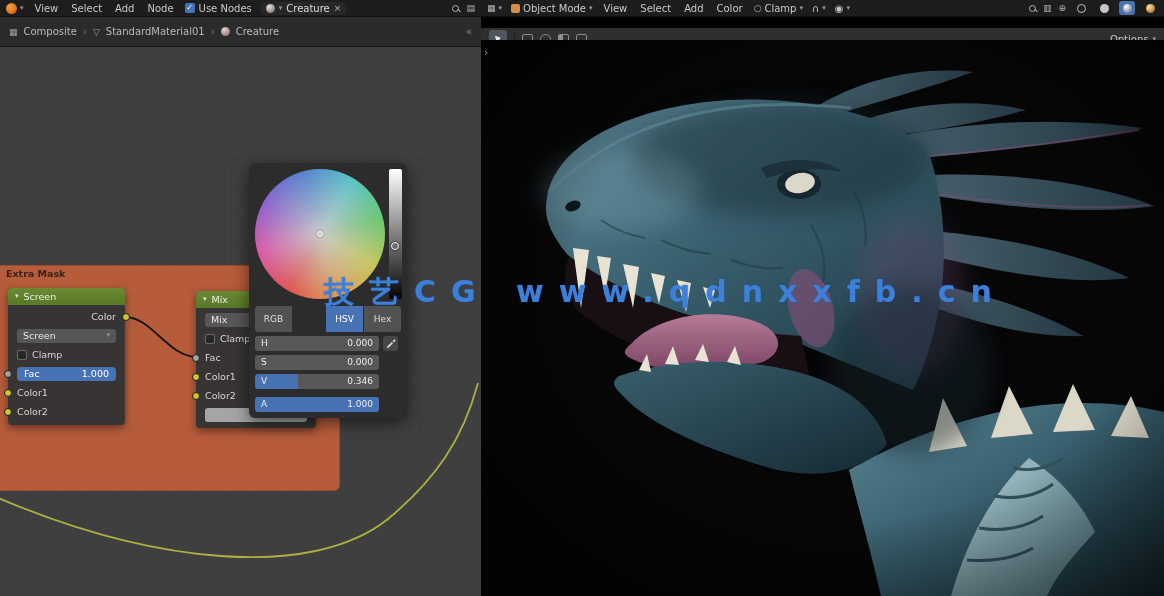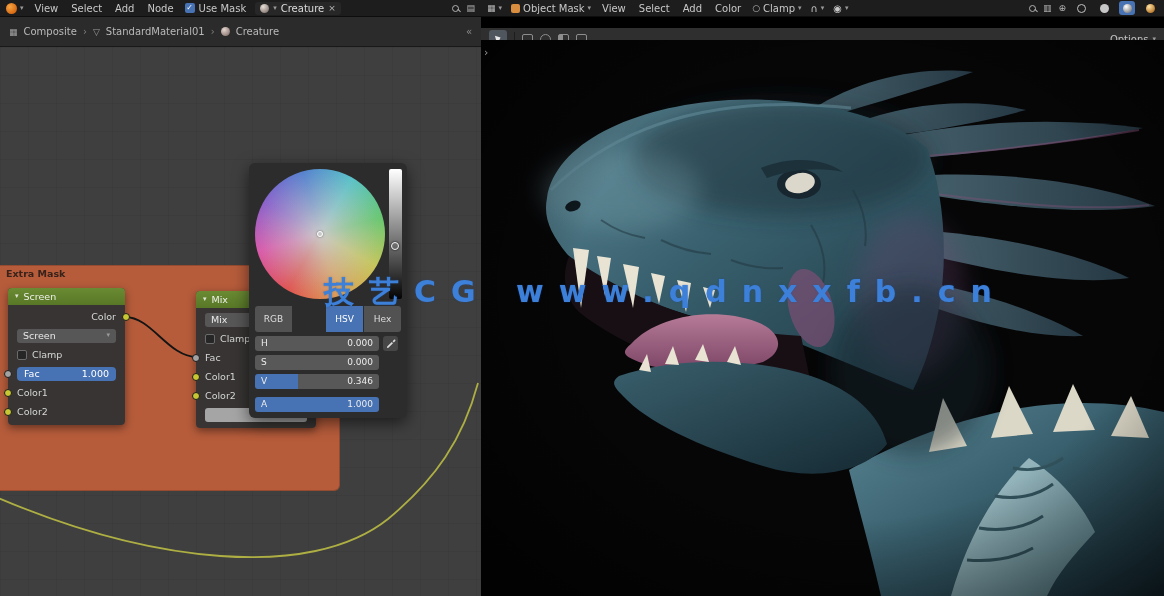--- a/index.html
+++ b/index.html
@@ -155,21 +155,21 @@
       <span class="hbtn">
         <span class="blogo"></span>
         <span class="caret">▾</span>
       </span>
       <span class="hmenu">View</span>
       <span class="hmenu">Select</span>
       <span class="hmenu">Add</span>
       <span class="hmenu">Node</span>
       <span class="hcheck">
         <span class="cbox">✓</span>
-        <span>Use Mask</span>
+        <span>Use Nodes</span>
       </span>
       <span class="datablock">
         <span class="sphere-ico"></span>
         <span class="caret">▾</span>
         <span class="dbname">Creature</span>
         <span class="dbx">×</span>
       </span>
       <span class="hicons">
         <span class="searchglyph"></span>
         <span class="gridico">▤</span>
@@ -322,21 +322,21 @@
 
   <div class="right">
 
     <div class="edheader">
       <span class="hbtn">
         <span class="gridico">▦</span>
         <span class="caret">▾</span>
       </span>
       <span class="hbtn">
         <span class="modeico"></span>
-        <span>Object Mask</span>
+        <span>Object Mode</span>
         <span class="caret">▾</span>
       </span>
       <span class="hmenu">View</span>
       <span class="hmenu">Select</span>
       <span class="hmenu">Add</span>
       <span class="hmenu">Color</span>
       <span class="hbtn">
         <span class="orientico">○</span>
         <span>Clamp</span>
         <span class="caret">▾</span>

